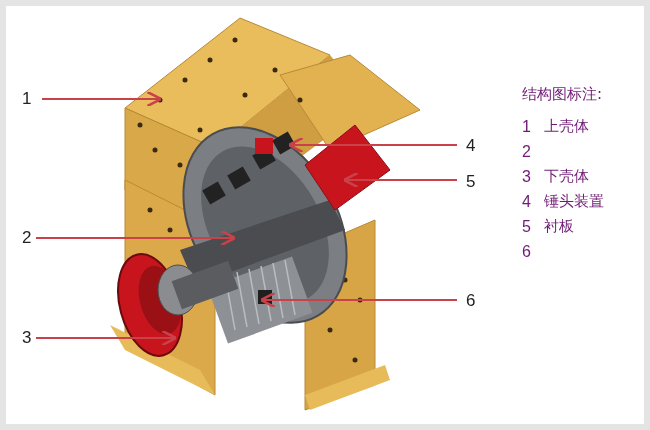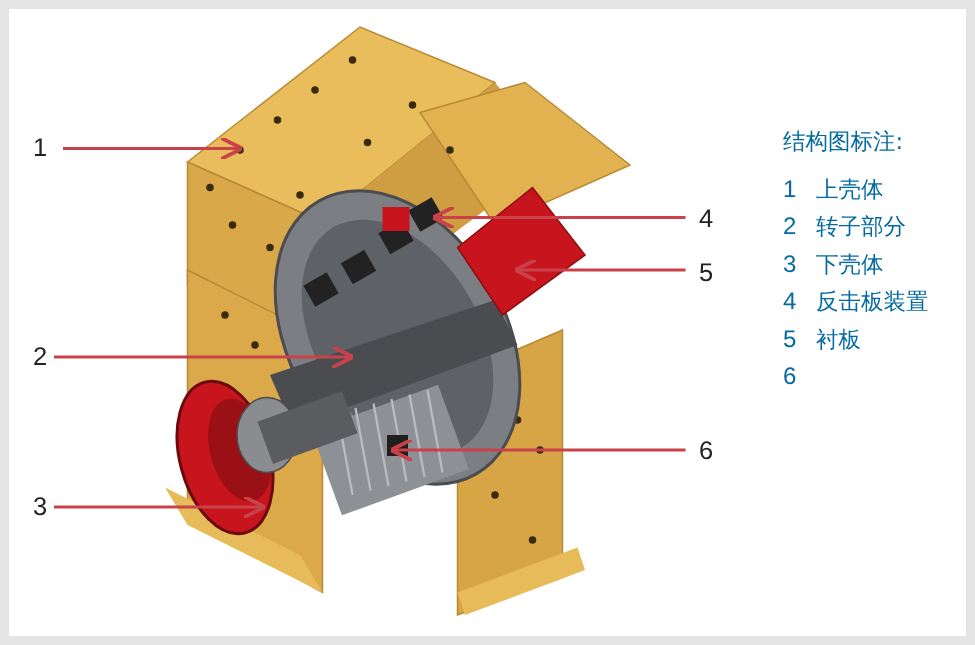--- a/index.html
+++ b/index.html
@@ -11,21 +11,21 @@
     .frame {
       position: absolute; left: 6px; top: 6px;
       width: 638px; height: 418px;
       background: #ffffff;
     }
     .stage { position: absolute; left: 0; top: 0; width: 650px; height: 430px; }
     .num {
       position: absolute; font-size: 17px; color: #222;
       font-family: "Liberation Sans", sans-serif;
     }
-    .legend { position: absolute; left: 522px; top: 85px; color: #0369a1; }
+    .legend { position: absolute; left: 522px; top: 85px; color: #701a75; }
     .legend-title { font-size: 15px; margin-bottom: 10px; }
     .legend-row { display: flex; align-items: center; height: 25px; font-size: 15px; }
     .legend-row .ln { width: 22px; font-family: "Liberation Sans", sans-serif; font-size: 16px; }
     .legend-row .lt { }
   </style>
 </head>
 <body>
 
 <div class="frame"></div>
 
@@ -128,29 +128,28 @@
 <div class="num" style="left:466px; top:291px;">6</div>
 
 <div class="legend">
   <div class="legend-title">结构图标注:</div>
   <div class="legend-row">
     <span class="ln">1</span>
     <span class="lt">上壳体</span>
   </div>
   <div class="legend-row">
     <span class="ln">2</span>
-    <span class="lt">转子部分</span>
   </div>
   <div class="legend-row">
     <span class="ln">3</span>
     <span class="lt">下壳体</span>
   </div>
   <div class="legend-row">
     <span class="ln">4</span>
-    <span class="lt">反击板装置</span>
+    <span class="lt">锤头装置</span>
   </div>
   <div class="legend-row">
     <span class="ln">5</span>
     <span class="lt">衬板</span>
   </div>
   <div class="legend-row">
     <span class="ln">6</span>
   </div>
 </div>
 

